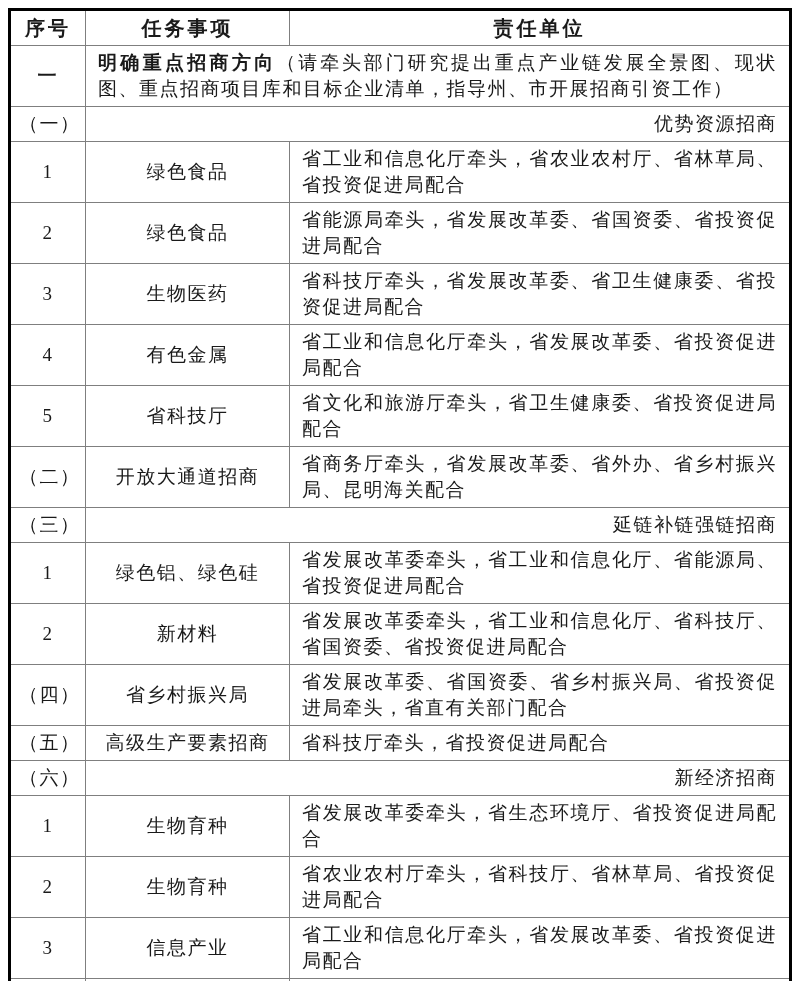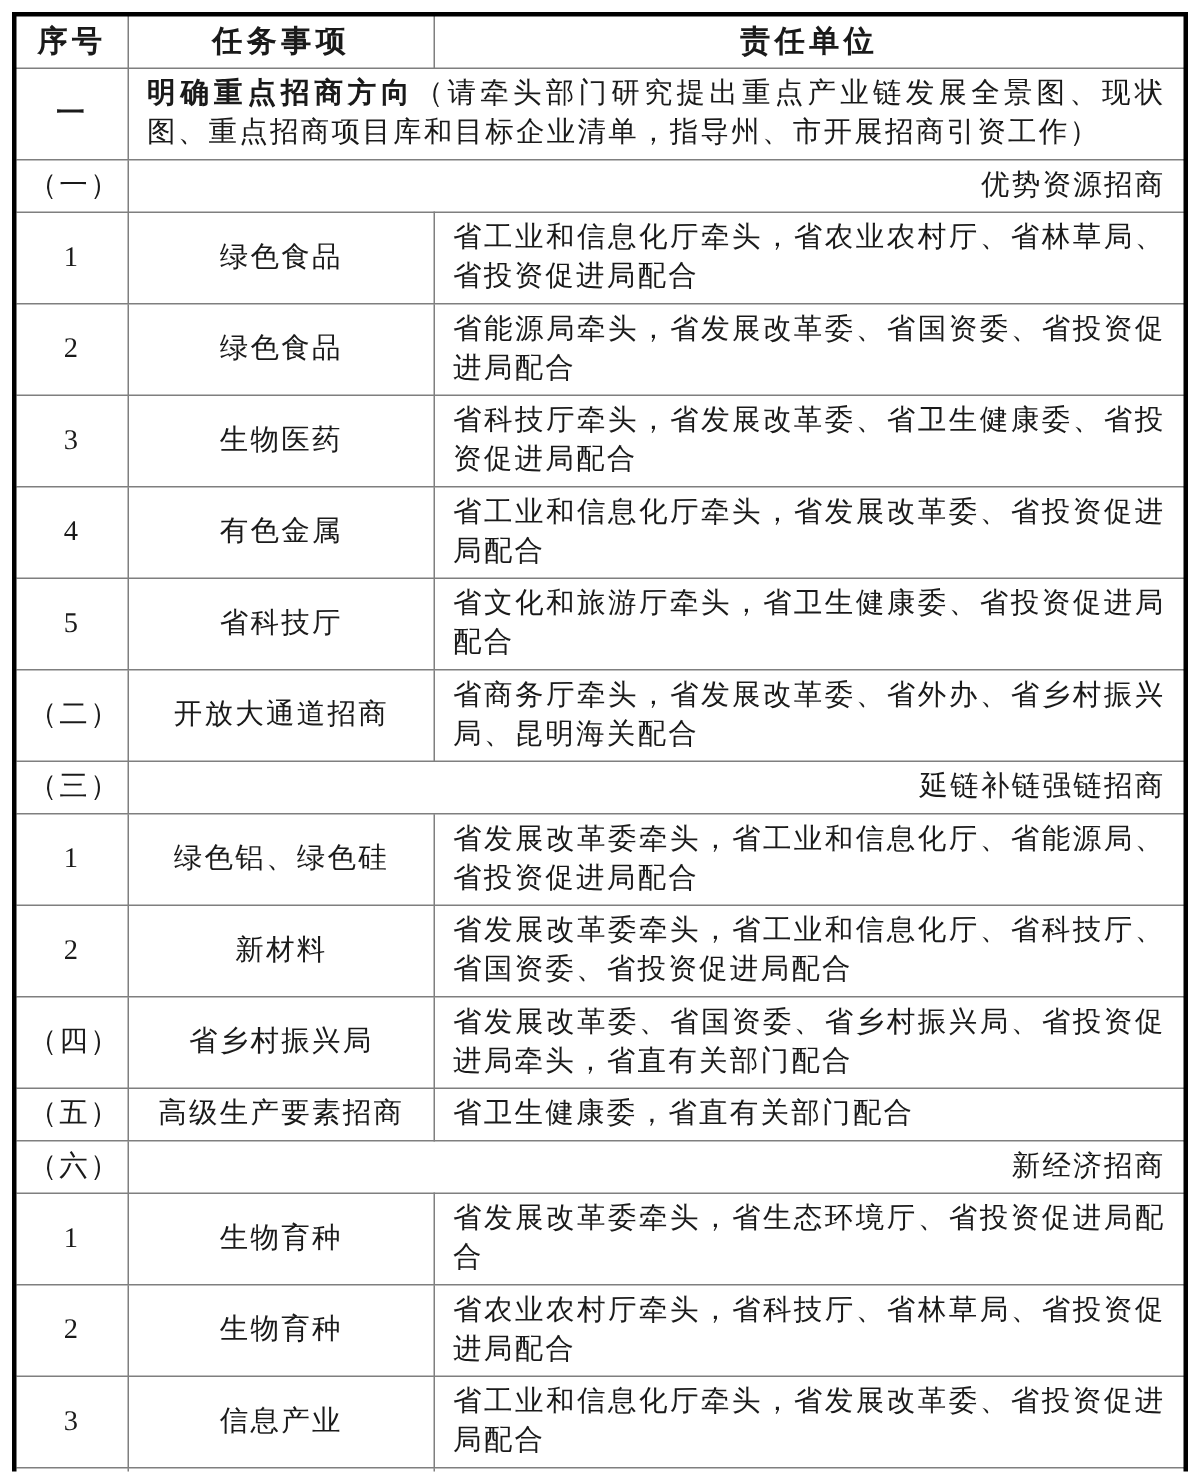--- a/index.html
+++ b/index.html
@@ -132,21 +132,21 @@
           <td class="unit">省发展改革委牵头，省工业和信息化厅、省科技厅、省国资委、省投资促进局配合</td>
         </tr>
         <tr>
           <td class="no">（四）</td>
           <td class="task">省乡村振兴局</td>
           <td class="unit">省发展改革委、省国资委、省乡村振兴局、省投资促进局牵头，省直有关部门配合</td>
         </tr>
         <tr>
           <td class="no">（五）</td>
           <td class="task">高级生产要素招商</td>
-          <td class="unit">省卫生健康委，省直有关部门配合</td>
+          <td class="unit">省科技厅牵头，省投资促进局配合</td>
         </tr>
         <tr>
           <td class="no">（六）</td>
           <td colspan="2" class="merged plain">新经济招商</td>
         </tr>
         <tr>
           <td class="no">1</td>
           <td class="task">生物育种</td>
           <td class="unit">省发展改革委牵头，省生态环境厅、省投资促进局配合</td>
         </tr>

